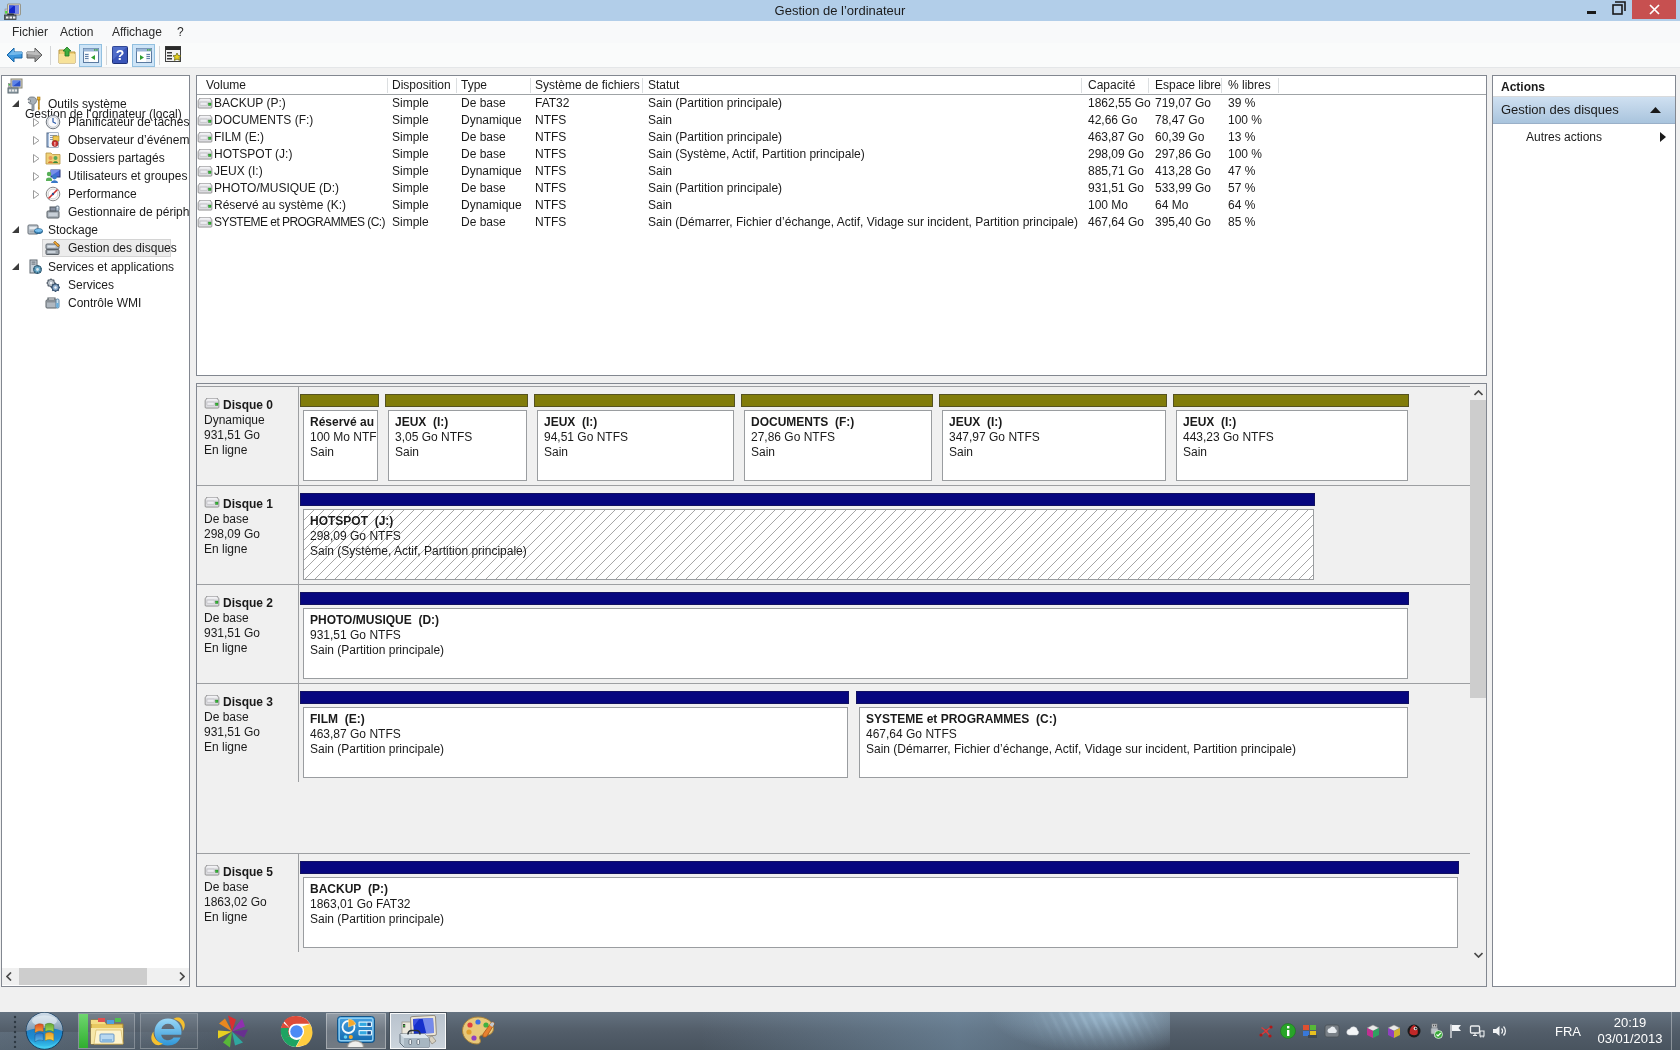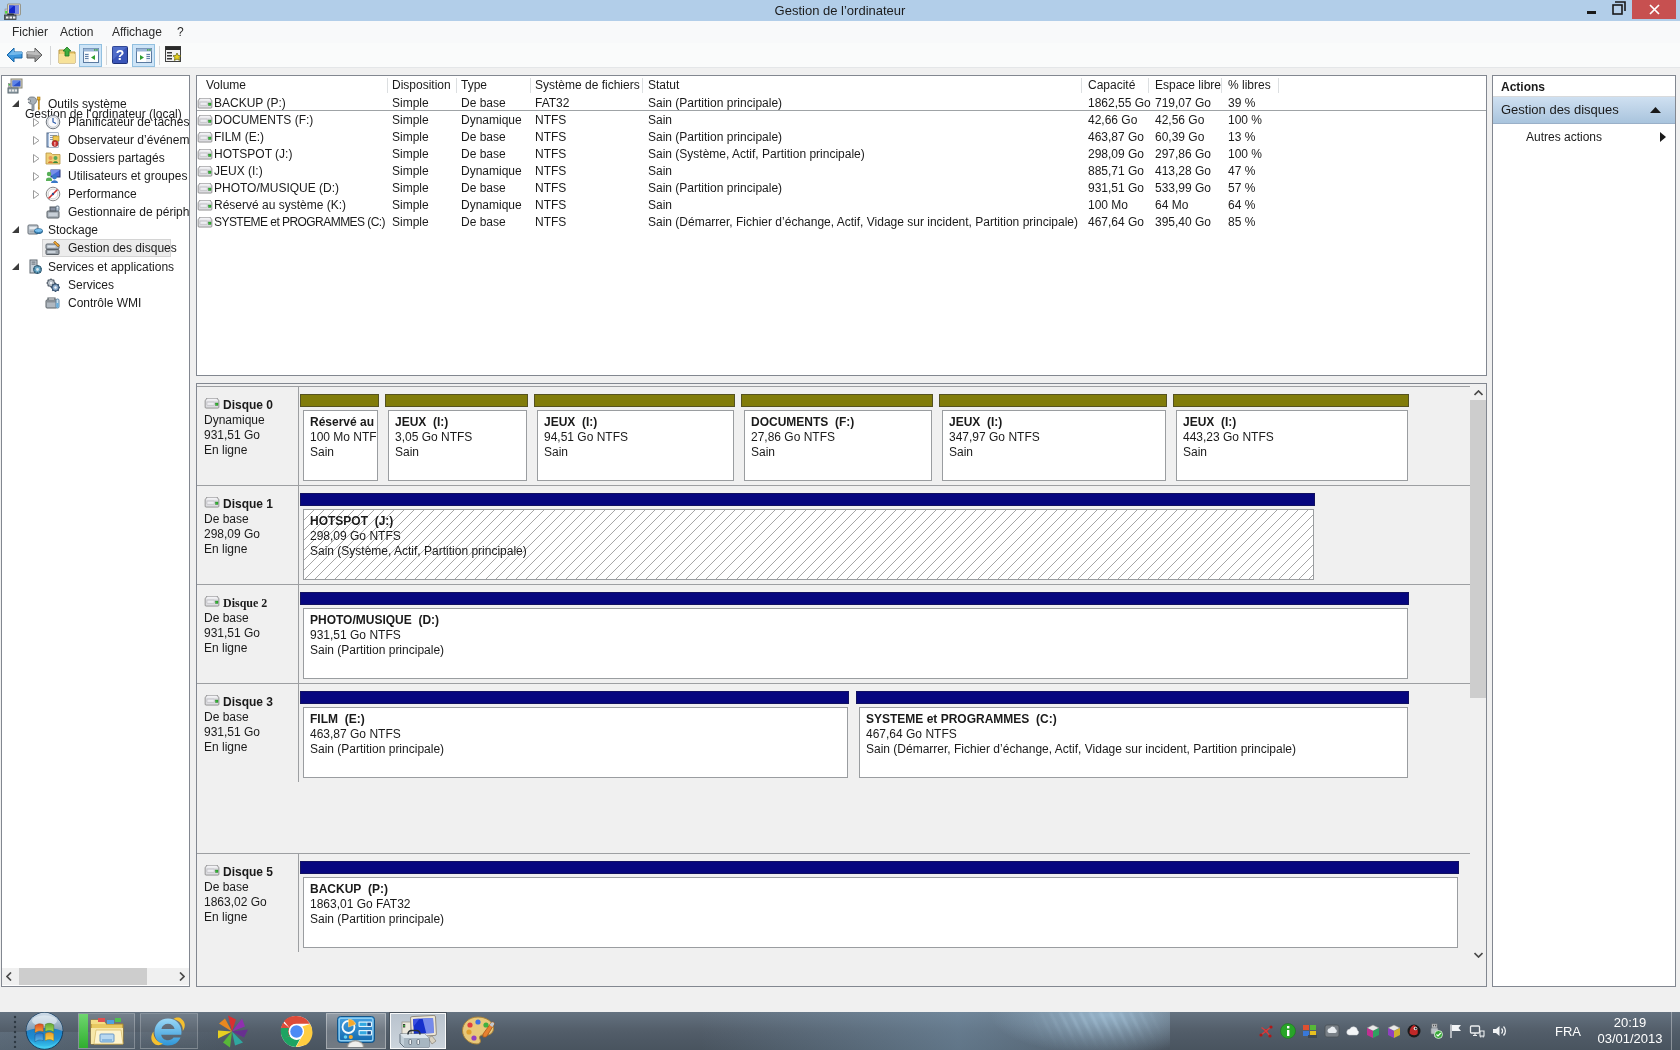--- a/index.html
+++ b/index.html
@@ -28,21 +28,21 @@
 #disk-panel { position:absolute; left:196px; top:383px; width:1291px; height:604px; background:#f0f0f0; border:1px solid #828790; overflow:hidden; }
 #actions-panel { position:absolute; left:1492px; top:75px; width:184px; height:912px; background:#fff; border:1px solid #828790; }
 
 
 .trow { position:absolute; left:0; width:187px; height:18px; }
 .trow .txt { position:absolute; top:2px; white-space:nowrap; }
 .ticon { position:absolute; top:1px; width:16px; height:16px; }
 .texp { position:absolute; top:5px; }
 
 
-#thead { position:absolute; left:0; top:0; width:1289px; height:35px; background:#fff; border-bottom:1px solid #9fa3a6; }
+#thead { position:absolute; left:0; top:0; width:1289px; height:19px; background:#fff; border-bottom:1px solid #9fa3a6; }
 .hcell { position:absolute; top:2px; font-size:12px; color:#1a1a1a; }
 .hsep { position:absolute; top:2px; width:1px; height:15px; background:#dcdfe1; }
 .vrow { position:absolute; left:0; width:1289px; height:17px; }
 .vrow div { position:absolute; top:1px; white-space:nowrap; }
 .drive-ico { position:absolute; left:0px; top:3px; }
 
 
 .drow { position:absolute; left:0; width:1273px; border-top:1px solid #9d9fa2; background:#f0f0f0; height:99px; }
 .dcell { position:absolute; left:0; top:0; width:102px; height:98px; border-right:1px solid #9d9fa2; }
 .dcell .l { position:absolute; left:7px; white-space:nowrap; }
@@ -383,21 +383,21 @@
         <path d="M3.5 1 L13.5 1 L15 3 L2 3 Z" fill="#f2f2f5"></path>
         <rect x="3" y="4.5" width="8" height="3.5" rx="0.5" fill="#eeeef2" stroke="#a8a8ac" stroke-width="0.5"></rect>
         <rect x="12.5" y="5.5" width="2.5" height="2.5" fill="#30c030" stroke="#187018" stroke-width="0.5"></rect>
       </svg>
     <div style="left:17px;">DOCUMENTS (F:)</div>
     <div style="left:195px;">Simple</div>
       <div style="left:264px;">Dynamique</div>
       <div style="left:338px;">NTFS</div>
       <div style="left:451px;">Sain</div>
       <div style="left:891px;">42,66 Go</div>
-      <div style="left:958px;">42,56 Go</div>
+      <div style="left:958px;">78,47 Go</div>
       <div style="left:1031px;">100 %</div>
   </div>
   <div class="vrow" style="top:53px;">
     <svg class="drive-ico" width="16" height="11" viewBox="0 0 17 12">
         <path d="M3 0 L14 0 L16 3 L16 10 Q16 11 15 11 L2 11 Q1 11 1 10 L1 3 Z" fill="#dcdce0" stroke="#787878" stroke-width="0.8"></path>
         <path d="M3.5 1 L13.5 1 L15 3 L2 3 Z" fill="#f2f2f5"></path>
         <rect x="3" y="4.5" width="8" height="3.5" rx="0.5" fill="#eeeef2" stroke="#a8a8ac" stroke-width="0.5"></rect>
         <rect x="12.5" y="5.5" width="2.5" height="2.5" fill="#30c030" stroke="#187018" stroke-width="0.5"></rect>
       </svg>
     <div style="left:17px;">FILM (E:)</div>
@@ -562,21 +562,21 @@
       </div>
   </div>
   <div class="drow" style="top:200px;">
     <div class="dcell">
       <svg style="position:absolute;left:7px;top:11px;" width="16" height="11" viewBox="0 0 17 12">
           <path d="M3 0 L14 0 L16 3 L16 10 Q16 11 15 11 L2 11 Q1 11 1 10 L1 3 Z" fill="#dcdce0" stroke="#787878" stroke-width="0.8"></path>
           <path d="M3.5 1 L13.5 1 L15 3 L2 3 Z" fill="#f2f2f5"></path>
           <rect x="3" y="4.5" width="8" height="3.5" rx="0.5" fill="#eeeef2" stroke="#a8a8ac" stroke-width="0.5"></rect>
           <rect x="12.5" y="5.5" width="2.5" height="2.5" fill="#30c030" stroke="#187018" stroke-width="0.5"></rect>
         </svg>
-      <div class="l" style="left:26px;top:11px;font-weight:bold;font-family:Liberation Serif, serif;">Disque 2</div>
+      <div class="l" style="left:26px;top:11px;font-weight:bold;">Disque 2</div>
       <div class="l" style="top:26px;">De base</div>
       <div class="l" style="top:41px;">931,51 Go</div>
       <div class="l" style="top:56px;">En ligne</div>
     </div>
     <div class="band navy" style="left:103px;width:1109px;top:7px;"></div>
     <div class="plabel" style="left:106px;width:1105px;top:23px;height:71px;">
         <div class="n">PHOTO/MUSIQUE&nbsp; (D:)</div>
         <div class="s1">931,51 Go NTFS</div>
         <div class="s2">Sain (Partition principale)</div>
       </div>

